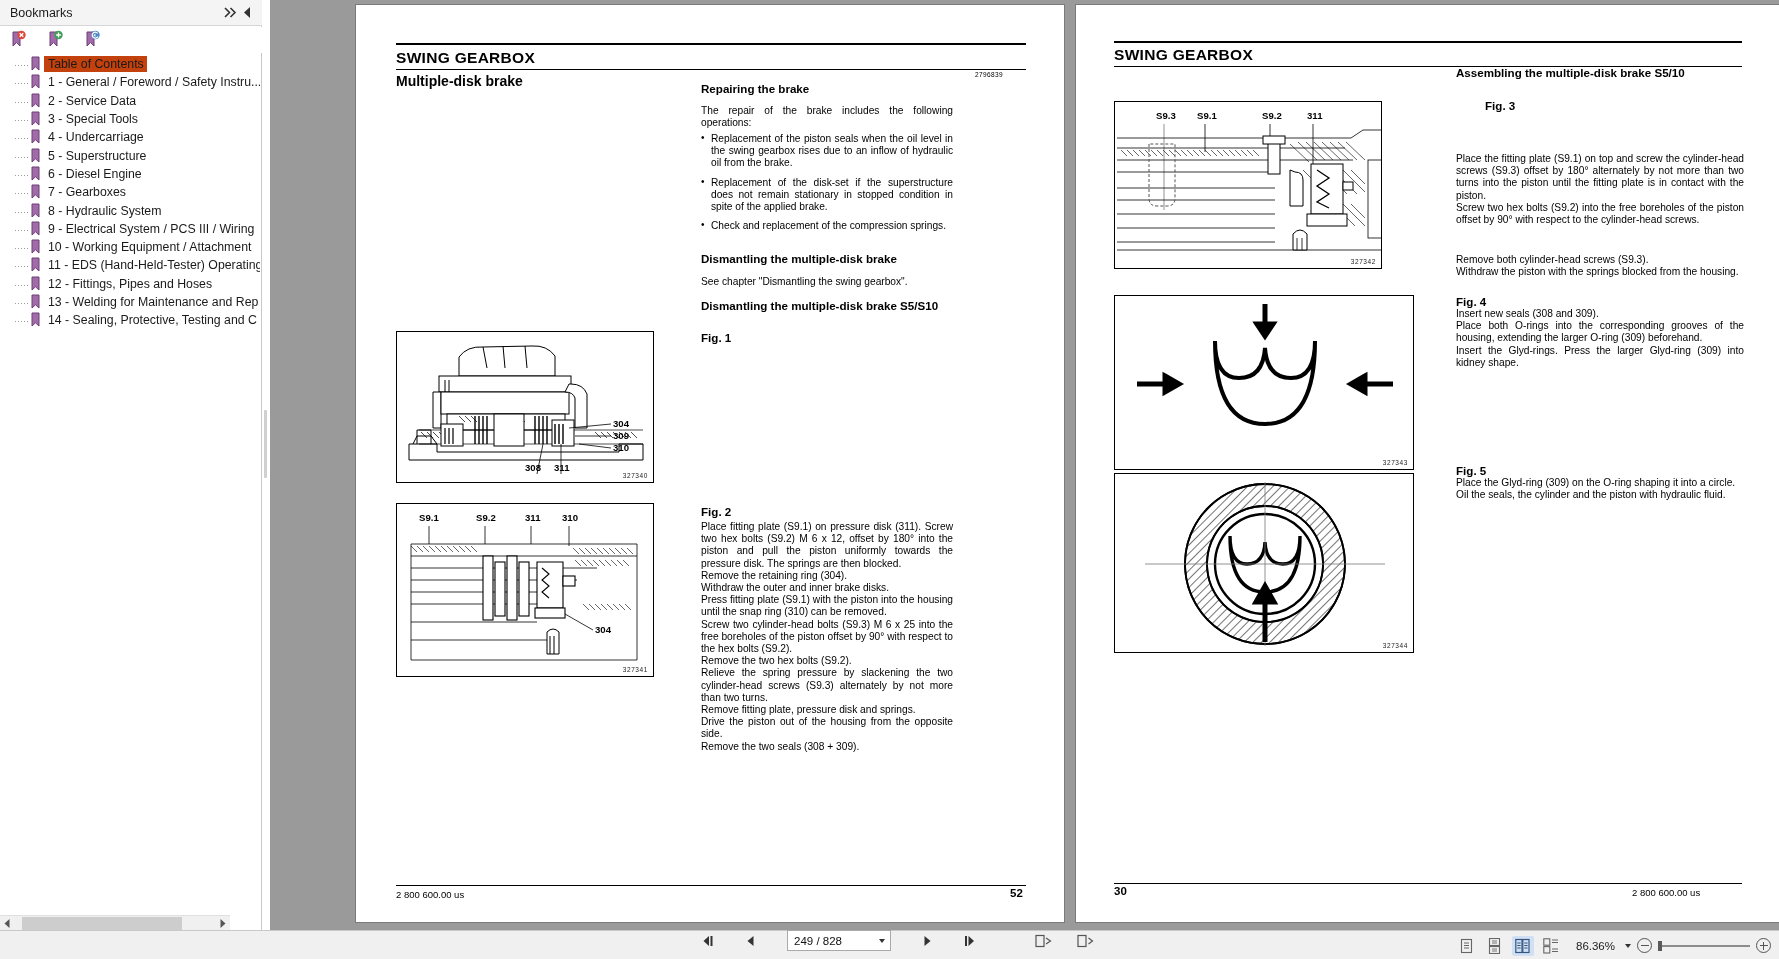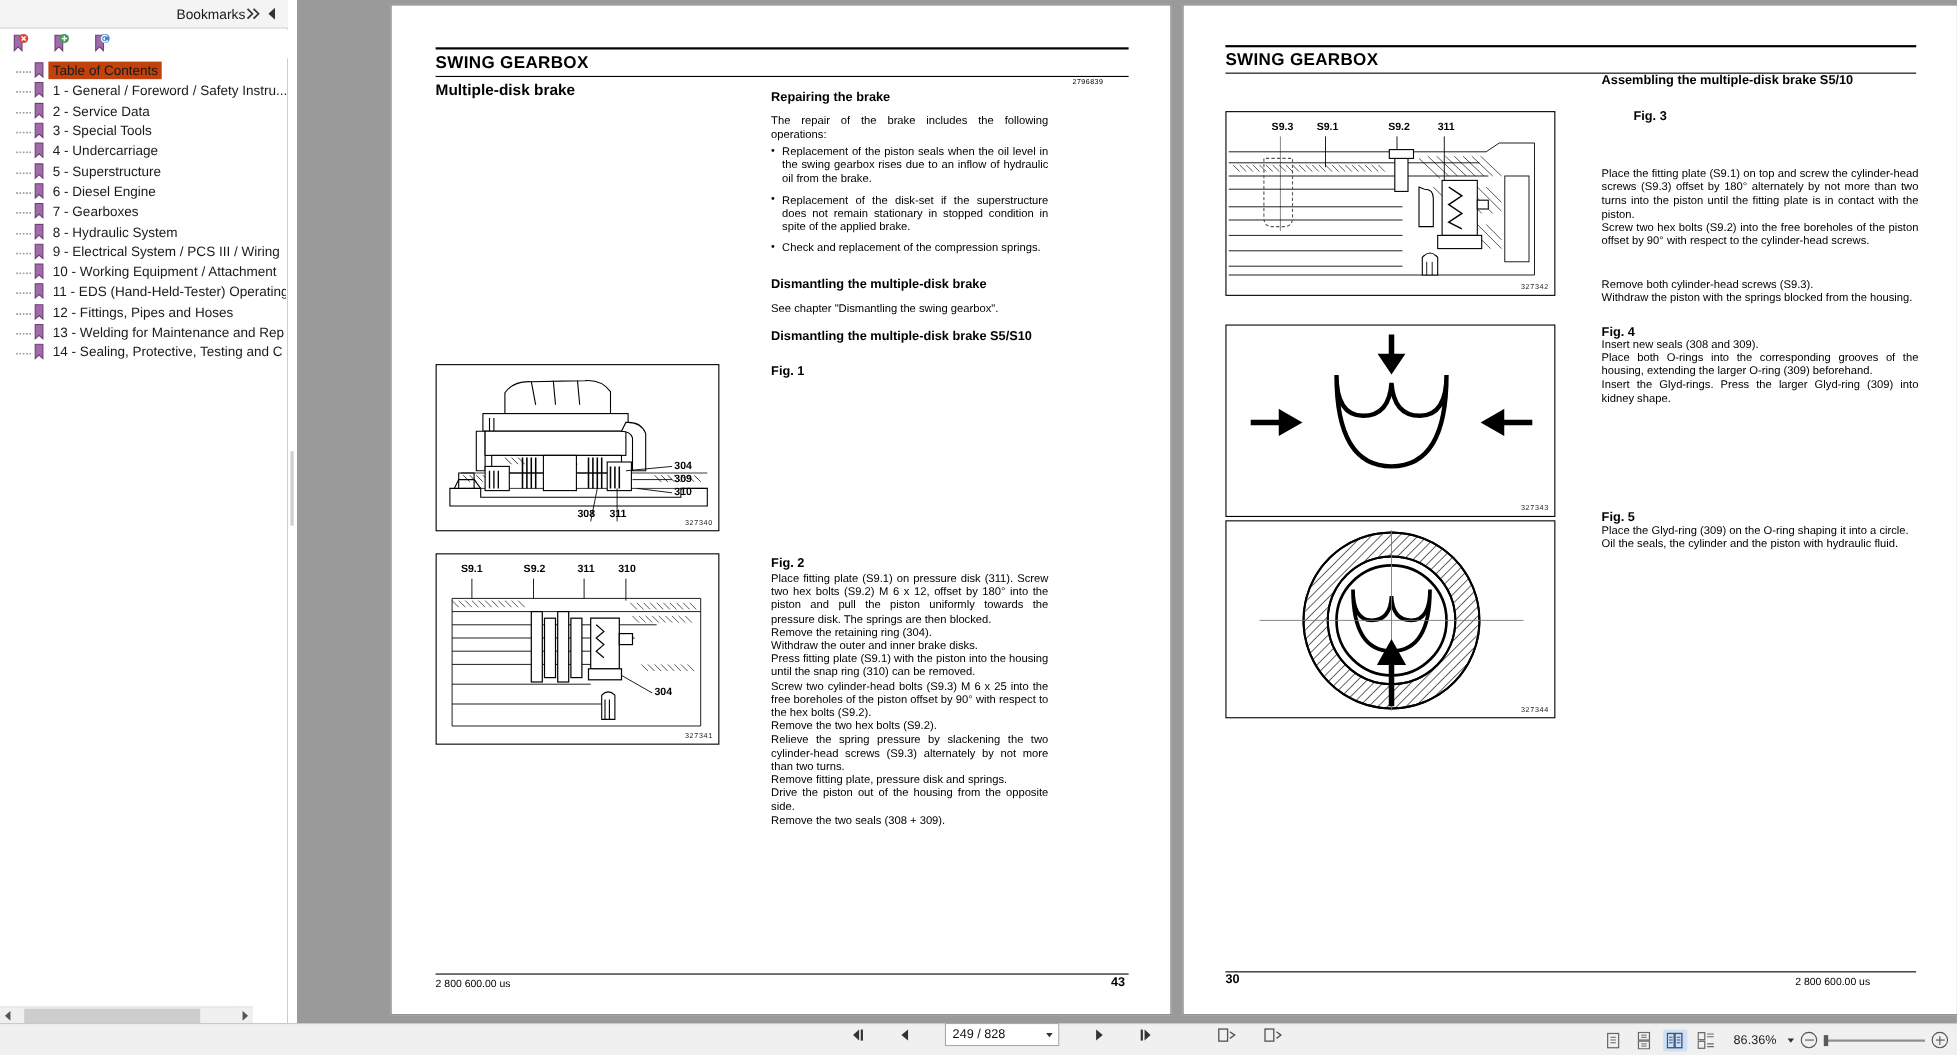--- a/index.html
+++ b/index.html
@@ -15,21 +15,21 @@
   .top-strip {
     position:absolute; left:0; top:0; width:1779px; height:6px;
     background:#ffffff;
   }
   .top-strip .orange { position:absolute; right:0; top:0; width:152px; height:6px; background:#e58a1a; }
   .top-strip .gray-l { position:absolute; left:0; top:0; width:262px; height:6px; background:#fafafa; }
 
   
   .bm-panel {
     position:absolute; left:0; top:0; width:262px; height:930px;
-    background:#ffffff; border-right:1px solid #c8c8c8;text-align:right;
+    background:#ffffff; border-right:1px solid #c8c8c8;
   }
   .bm-header {
     position:absolute; left:0; top:0; width:262px; height:26px;
     background:#f4f4f4; border-bottom:1px solid #d6d6d6;
     display:flex; align-items:center;
   }
   .bm-title { font-size:12.5px; color:#1a1a1a; margin-left:10px; flex:1; }
   .bm-hdr-btn { width:16px; height:20px; display:flex; align-items:center; justify-content:center; cursor:pointer; }
   .bm-hdr-btn svg { display:block; }
 
@@ -136,21 +136,21 @@
   .figno  { position:absolute; right:5px; bottom:3px; font-size:6.5px; letter-spacing:0.6px; color:#222; }
   .figlbl { position:absolute; font-size:9.6px; font-weight:bold; color:#000; }
 
   
   .bottom-bar {
     position:absolute; left:0; top:930px; width:1779px; height:29px;
     background:#f0f0f0; border-top:1px solid #c9c9c9;
     display:flex; align-items:center;
   }
   .bb-center {
-    position:absolute; left:770px; top:0; height:19px;
+    position:absolute; left:698px; top:0; height:19px;
     display:flex; align-items:center; gap:20px;
   }
   .bb-btn {
     width:22px; height:22px; display:flex; align-items:center; justify-content:center;
     cursor:pointer; border-radius:2px;
   }
   .pagebox {
     width:104px; height:21px; background:#ffffff; border:1px solid #a9a9a9;
     display:flex; align-items:center; position:relative; margin:0 5px;
   }
@@ -509,21 +509,21 @@
               <path d="M153 132 L153 150 M157 132 L157 150"></path>
             </g>
             <path d="M168 110 L196 126" stroke="#000" stroke-width="0.8" fill="none"></path>
           </svg>
           <div class="figlbl" style="left:198px; top:120px;">304</div>
           <div class="figno">327341</div>
         </div>
 
         <div class="ftr-rule" style="left:40px; top:880px; width:630px;"></div>
         <div class="doc-foot" style="left:40px; top:884px;">2 800 600.00 us</div>
-        <div class="doc-pageno" style="left:654px; top:882px;">43</div>
+        <div class="doc-pageno" style="left:654px; top:882px;">52</div>
       </div>
     </div>
 
     <div class="page right">
       <div class="pg-inner">
         <div class="hdr-rule-top" style="left:38px; top:36px; width:628px;"></div>
         <div class="doc-h1" style="left:38px; top:41px;">SWING GEARBOX</div>
         <div class="hdr-rule-bot" style="left:38px; top:61px; width:628px;"></div>
 
         <div class="doc-h3" style="left:380px; top:60px; width:288px; line-height:15px;">Assembling the multiple-disk brake S5/10</div>
@@ -535,21 +535,21 @@
 
         <div class="doc-h3" style="left:380px; top:290px;">Fig. 4</div>
         <div class="doc-body" style="left:380px; top:303px; width:288px; white-space:pre-line;">Insert new seals (308 and 309).
 Place both O-rings into the corresponding grooves of the housing, extending the larger O-ring (309) beforehand.
 Insert the Glyd-rings. Press the larger Glyd-ring (309) into kidney shape.</div>
 
         <div class="doc-h3" style="left:380px; top:459px;">Fig. 5</div>
         <div class="doc-body" style="left:380px; top:472px; width:288px; white-space:pre-line;">Place the Glyd-ring (309) on the O-ring shaping it into a circle.
 Oil the seals, the cylinder and the piston with hydraulic fluid.</div>
 
-        <div class="figbox" style="left:38px; top:96px; width:300px; height:168px;">
+        <div class="figbox" style="left:38px; top:96px; width:268px; height:168px;">
           <div class="figlbl" style="left:41px; top:8px;">S9.3</div>
           <div class="figlbl" style="left:82px; top:8px;">S9.1</div>
           <div class="figlbl" style="left:147px; top:8px;">S9.2</div>
           <div class="figlbl" style="left:192px; top:8px;">311</div>
           <svg width="300" height="168" viewBox="0 0 300 168" style="position:absolute;left:0;top:0;">
             <g stroke="#000" stroke-width="0.8" fill="none">
               <path d="M49 22 L49 108" stroke="#777"></path>
               <path d="M90 22 L90 50"></path>
               <path d="M155 22 L155 48"></path>
               <path d="M198 22 L198 66"></path>

